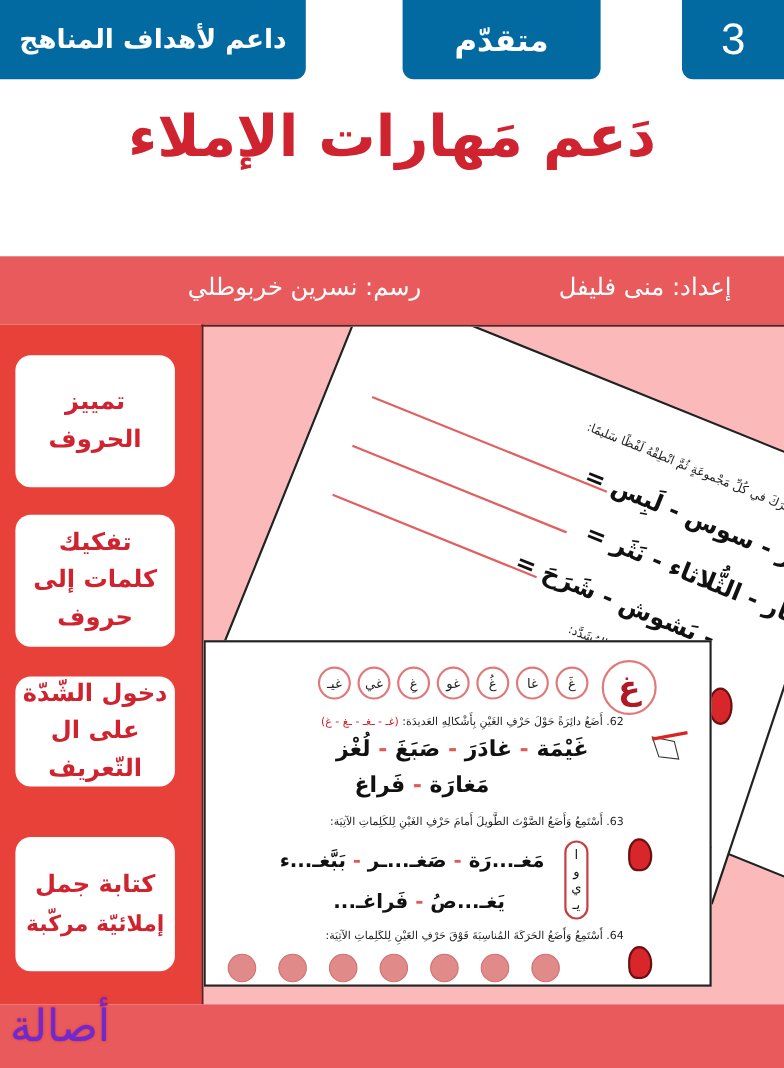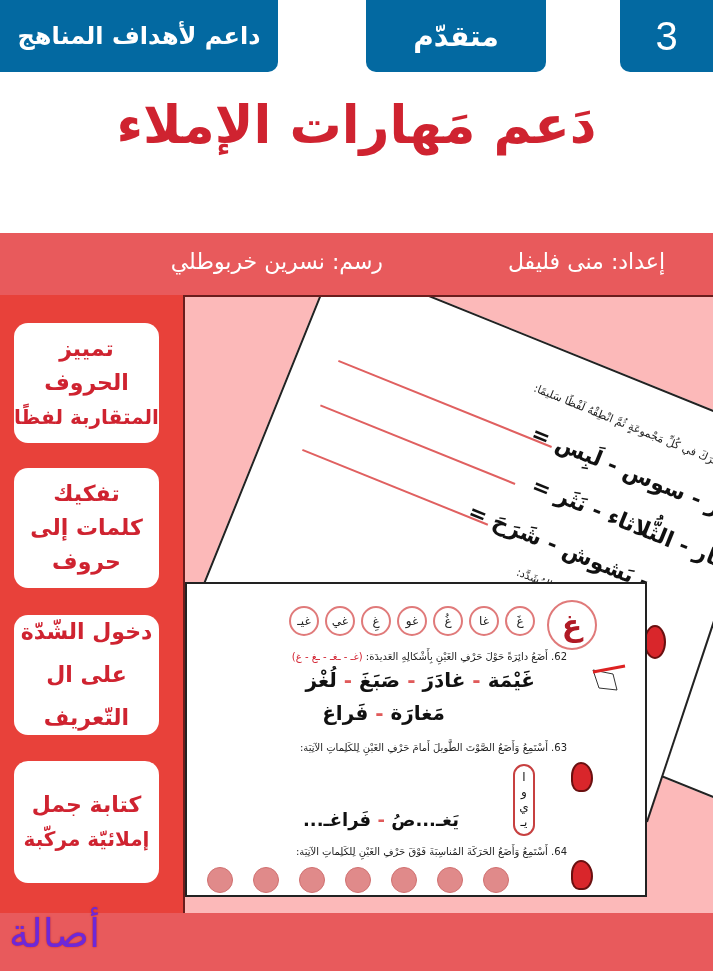--- a/index.html
+++ b/index.html
@@ -78,28 +78,27 @@
 
 <div class="credits">
   <span class="author">إعداد: منى فليفل</span>
   <span class="illustrator">رسم: نسرين خربوطلي</span>
 </div>
 
 <div class="sidebar">
   <div class="topic-card" style="top:28px;height:120px;">
     <span>تمييز</span>
     <span>الحروف</span>
-    <span style="font-size:20px;">المتقاربة لفظًا</span>
   </div>
   <div class="topic-card" style="top:173px;height:120px;">
     <span>تفكيك</span>
     <span>كلمات إلى</span>
     <span>حروف</span>
   </div>
-  <div class="topic-card" style="top:320px;height:120px;justify-content:space-between;">
+  <div class="topic-card" style="top:320px;height:100px;">
     <span>دخول الشّدّة</span>
     <span>على ال</span>
     <span>التّعريف</span>
   </div>
   <div class="topic-card" style="top:466px;height:122px;">
     <span>كتابة جمل</span>
     <span style="font-size:20px;">إملائيّة مركّبة</span>
   </div>
 </div>
 
@@ -156,20 +155,27 @@
     </div>
 
     <div class="q" style="right:78px;top:158px;">63. أَسْتَمِعُ وَأَضَعُ الصَّوْتَ الطَّويلَ أَمامَ حَرْفِ الغَيْنِ لِلكَلِماتِ الآتِيَة:</div>
     <div class="ear" style="right:52px;top:178px;"></div>
     <div class="vowel-pill">
       <span>ا</span>
       <span>و</span>
       <span>ي</span>
       <span>يـ</span>
     </div>
+    <div class="wordrow" style="right:150px;top:188px;font-size:18px;">
+      <span>مَغـ...رَة</span>
+      <span class="dash"> - </span>
+      <span>صَغـ...ـر</span>
+      <span class="dash"> - </span>
+      <span>بَبَّغـ...ء</span>
+    </div>
     <div class="wordrow" style="right:186px;top:225px;font-size:18px;">
       <span>يَغـ...صُ</span>
       <span class="dash"> - </span>
       <span>فَراغـ...</span>
     </div>
 
     <div class="q" style="right:78px;top:262px;">64. أَسْتَمِعُ وَأَضَعُ الحَرَكَةَ المُناسِبَةَ فَوْقَ حَرْفِ الغَيْنِ لِلكَلِماتِ الآتِيَة:</div>
     <div class="ear" style="right:52px;top:276px;"></div>
     <div class="dots-row">
       <div class="dot"></div>

